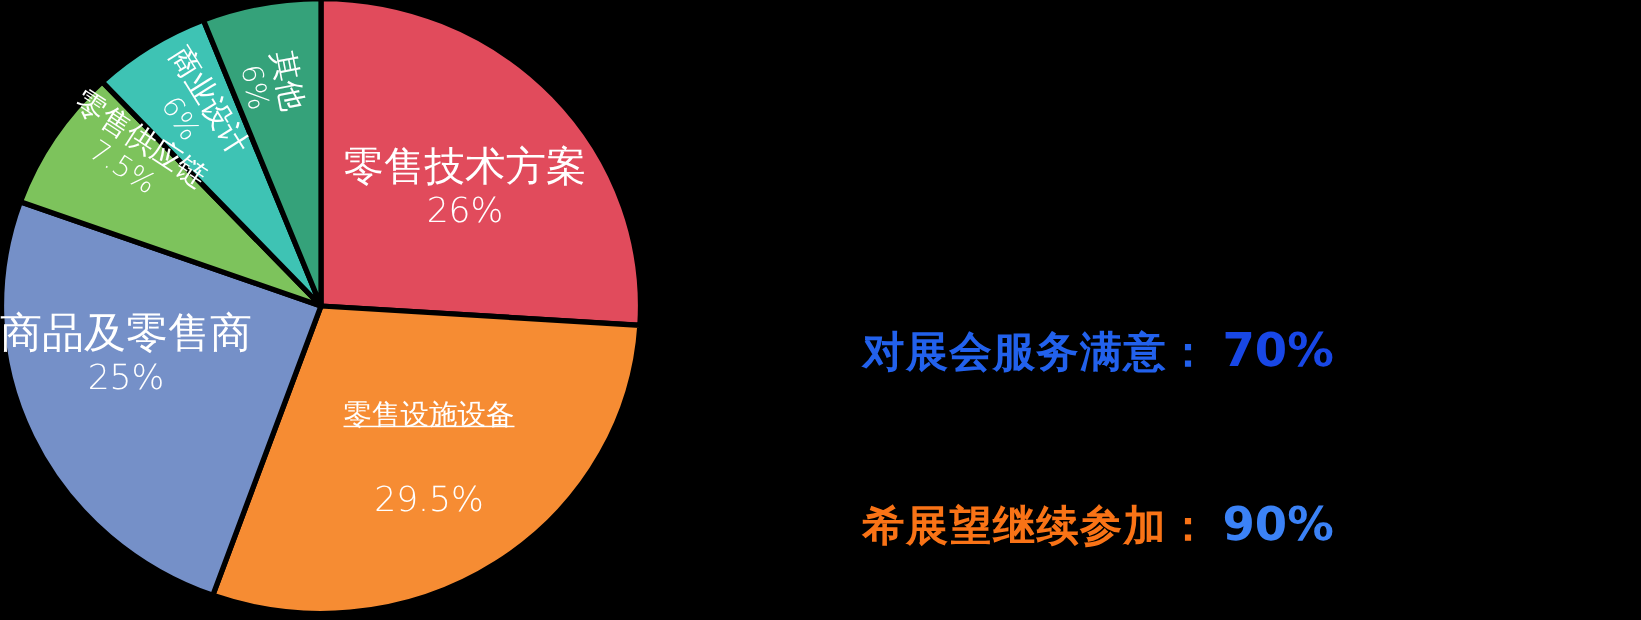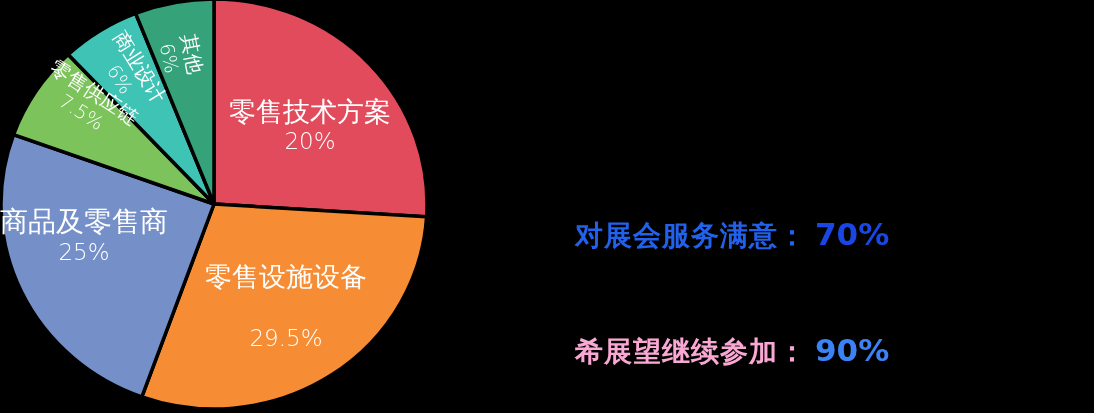--- a/index.html
+++ b/index.html
@@ -40,31 +40,31 @@
   <svg id="pie-svg" width="440" height="413" viewBox="0 0 440 413">
       <path d="M 214 204 L 214.00 -1.00 A 213 205 0 0 1 426.58 216.87 Z" fill="#E14B5C" stroke="#000000" stroke-width="3.5"></path>
       <path d="M 214 204 L 426.58 216.87 A 213 205 0 0 1 141.85 396.88 Z" fill="#F68C33" stroke="#000000" stroke-width="3.5"></path>
       <path d="M 214 204 L 141.85 396.88 A 213 205 0 0 1 13.59 134.56 Z" fill="#7590C8" stroke="#000000" stroke-width="3.5"></path>
       <path d="M 214 204 L 13.59 134.56 A 213 205 0 0 1 68.19 54.56 Z" fill="#7DC35C" stroke="#000000" stroke-width="3.5"></path>
       <path d="M 214 204 L 68.19 54.56 A 213 205 0 0 1 135.59 13.40 Z" fill="#3EC3B4" stroke="#000000" stroke-width="3.5"></path>
       <path d="M 214 204 L 135.59 13.40 A 213 205 0 0 1 214.00 -1.00 Z" fill="#35A27A" stroke="#000000" stroke-width="3.5"></path>
     </svg>
 
   <div id="labels">
-      <div class="slice-label" style="left: 310px; top: 126px; color: rgb(255, 255, 255); transform: translate(-50%, -50%) rotate(0deg);"><span style="font-size: 27px; text-align: right;">零售技术方案</span><span class="pct" style="font-size: 23px;">20%</span></div>
-      <div class="slice-label" style="left: 286px; top: 307px; color: rgb(255, 255, 255); transform: translate(-50%, -50%) rotate(0deg);"><span style="font-size: 27px;">零售设施设备</span><span class="pct" style="font-size: 23px; margin-top: 32px;">29.5%</span></div>
+      <div class="slice-label" style="left: 310px; top: 126px; color: rgb(255, 255, 255); transform: translate(-50%, -50%) rotate(0deg);"><span style="font-size: 27px; text-align: right;">零售技术方案</span><span class="pct" style="font-size: 23px;">26%</span></div>
+      <div class="slice-label" style="left: 286px; top: 307px; color: rgb(255, 255, 255); transform: translate(-50%, -50%) rotate(0deg);"><span style="font-size: 19px; text-decoration: underline;">零售设施设备</span><span class="pct" style="font-size: 23px; margin-top: 32px;">29.5%</span></div>
       <div class="slice-label" style="left: 84px; top: 236px; color: rgb(255, 255, 255); transform: translate(-50%, -50%) rotate(0deg);"><span style="font-size: 28px;">商品及零售商</span><span class="pct" style="font-size: 23px;">25%</span></div>
       <div class="slice-label" style="left: 88px; top: 102px; color: rgb(255, 255, 255); transform: translate(-50%, -50%) rotate(33deg);"><span style="font-size: 20px;">零售供应链</span><span class="pct" style="font-size: 19px;">7.5%</span></div>
       <div class="slice-label" style="left: 130px; top: 73px; color: rgb(255, 255, 255); transform: translate(-50%, -50%) rotate(58deg);"><span style="font-size: 20px;">商业设计</span><span class="pct" style="font-size: 19px;">6%</span></div>
       <div class="slice-label" style="left: 181px; top: 56px; color: rgb(255, 255, 255); transform: translate(-50%, -50%) rotate(79deg);"><span style="font-size: 20px;">其他</span><span class="pct" style="font-size: 19px;">6%</span></div>
     </div>
 
   <div class="kpi" style="top:216px;">
     <span class="kpi-label" style="color: rgb(34, 97, 236);">对展会服务满意：</span>
     <span class="kpi-value" style="color: rgb(24, 71, 230);">70%</span>
   </div>
 
   <div class="kpi" style="top:332px;">
-    <span class="kpi-label" style="color: #f9a8d4;">希展望继续参加：</span>
+    <span class="kpi-label" style="color: #f97316;">希展望继续参加：</span>
     <span class="kpi-value" style="color: #3b82f6;">90%</span>
   </div>
 
 </div>
 
 </body></html>

